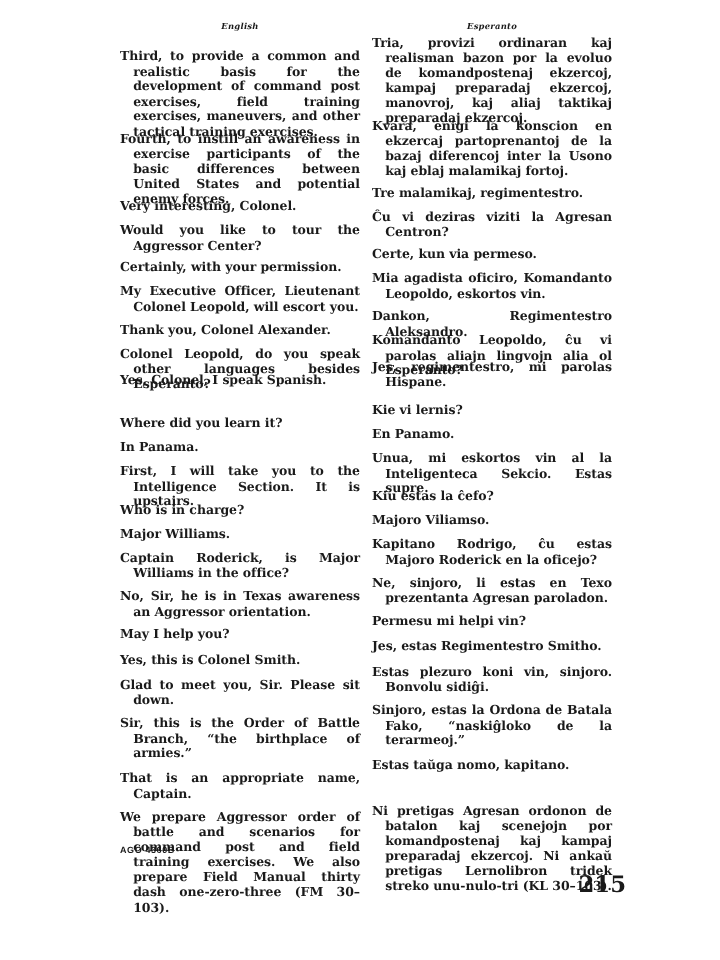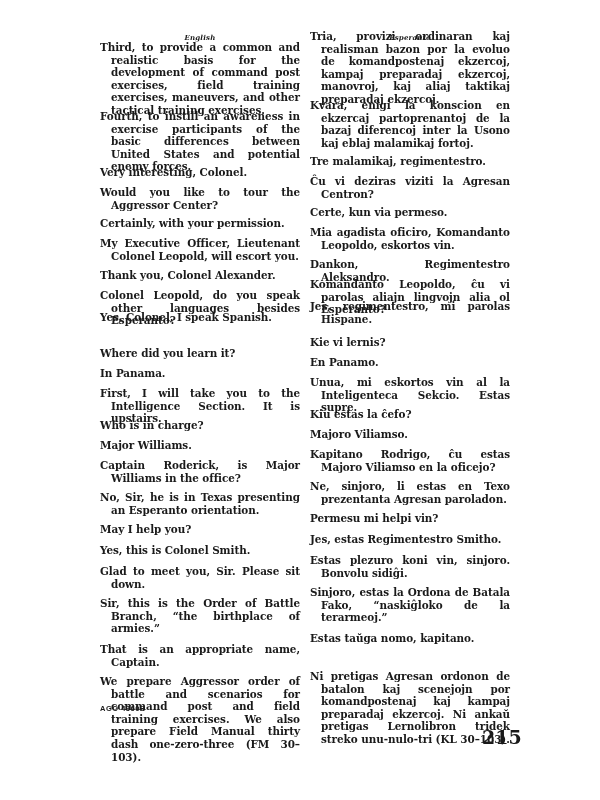--- a/index.html
+++ b/index.html
@@ -3,21 +3,21 @@
 <meta charset="utf-8">
 <style>
   html, body { margin: 0; padding: 0; }
   body {
     width: 600px; height: 800px; background: #ffffff; position: relative; overflow: hidden;
     font-family: "DejaVu Serif", "Liberation Serif", serif; color: #1a1a1a;
   }
   .page { position: absolute; left: 100px; top: 0; width: 412px; }
   .col-head {
     position: absolute; top: 17px; font-size: 7px; font-style: italic; font-weight: bold;
-    text-align: center; width: 200px; letter-spacing: 0.2px; margin-top: 16px;
+    text-align: center; width: 200px; letter-spacing: 0.2px;
   }
   .col-head.en { left: 0; }
   .col-head.eo { left: 210px; }
   .rows { position: absolute; top: 30px; left: 0; width: 412px; }
   .row { position: absolute; left: 0; width: 412px; }
   .cell {
     position: absolute; top: 0; width: 200px; font-size: 10.4px; line-height: 12.6px;
     font-weight: bold; text-align: justify; text-align-last: left;
     padding-left: 11px; text-indent: -11px; box-sizing: border-box; letter-spacing: -0.05px;
   }
@@ -90,24 +90,24 @@
     <div class="row" style="top:378px">
       <div class="cell en">Who is in charge?</div>
       <div class="cell eo">Kiu estas la ĉefo?</div>
     </div>
     <div class="row" style="top:398px">
       <div class="cell en">Major Williams.</div>
       <div class="cell eo">Majoro Viliamso.</div>
     </div>
     <div class="row" style="top:418px">
       <div class="cell en">Captain Roderick, is Major Williams in the office?</div>
-      <div class="cell eo">Kapitano Rodrigo, ĉu estas Majoro Viliamso en la oficejo?</div>
+      <div class="cell eo">Kapitano Rodrigo, ĉu estas Majoro Roderick en la oficejo?</div>
     </div>
     <div class="row" style="top:450px">
-      <div class="cell en">No, Sir, he is in Texas presenting an Esperanto orientation.</div>
+      <div class="cell en">No, Sir, he is in Texas awareness an Aggressor orientation.</div>
       <div class="cell eo">Ne, sinjoro, li estas en Texo prezentanta Agresan paroladon.</div>
     </div>
     <div class="row" style="top:482px">
       <div class="cell en">May I help you?</div>
       <div class="cell eo">Permesu mi helpi vin?</div>
     </div>
     <div class="row" style="top:503px">
       <div class="cell en">Yes, this is Colonel Smith.</div>
       <div class="cell eo">Jes, estas Regimentestro Smitho.</div>
     </div>

